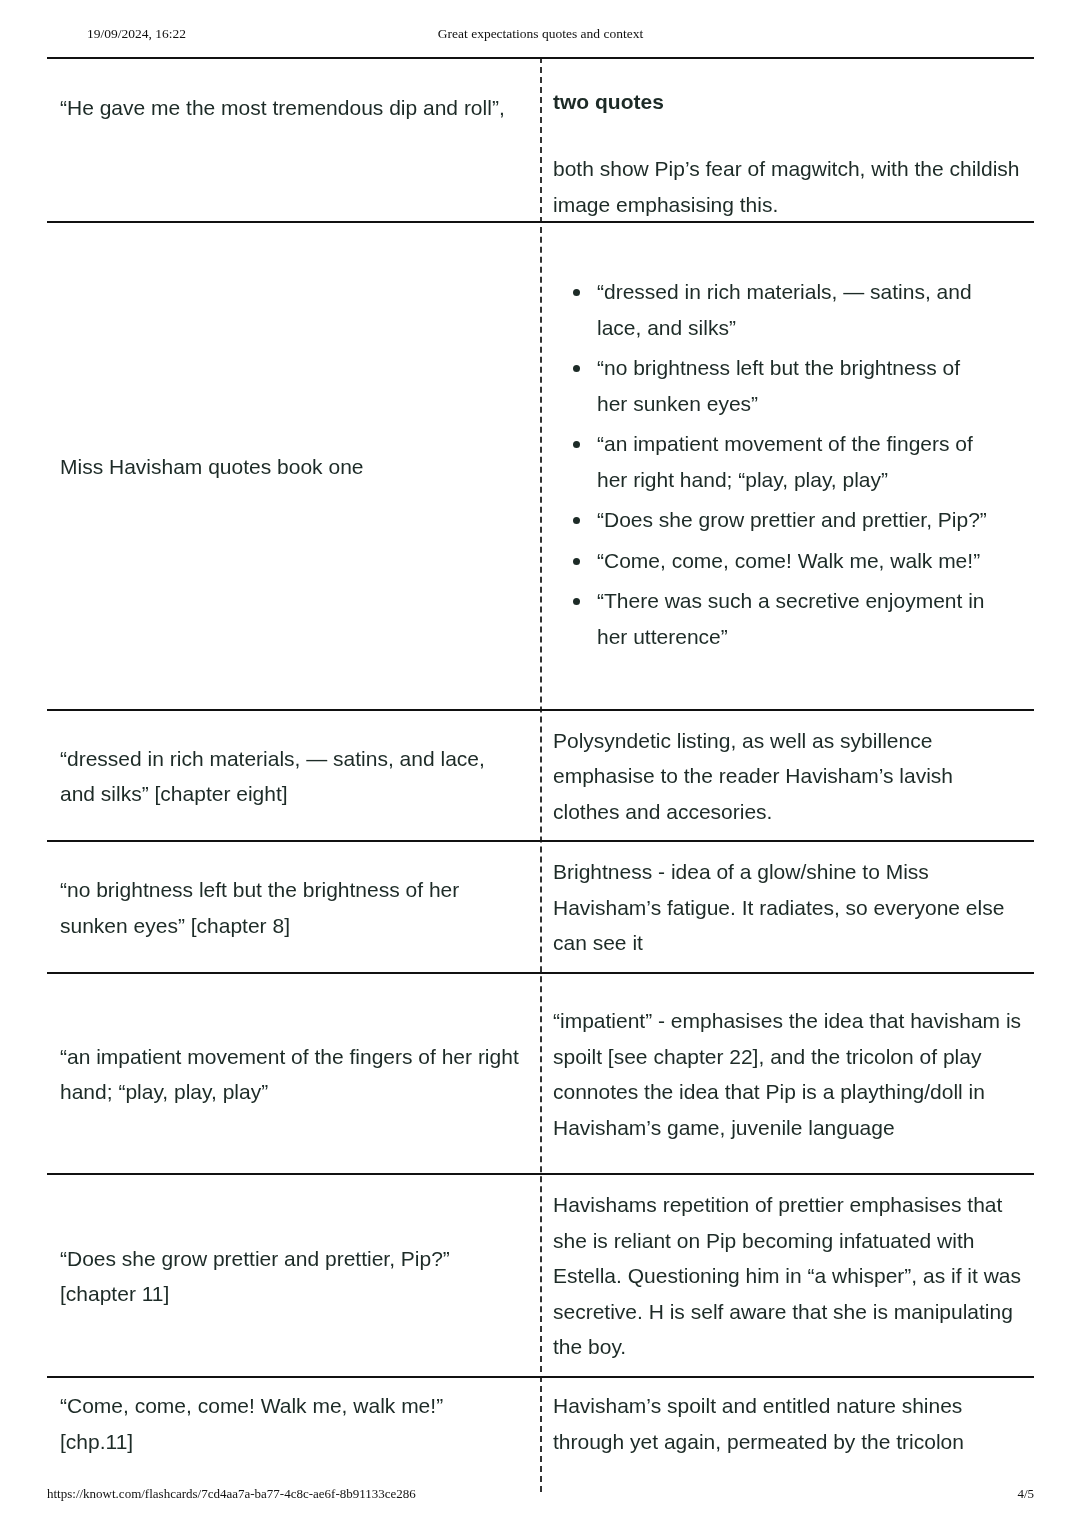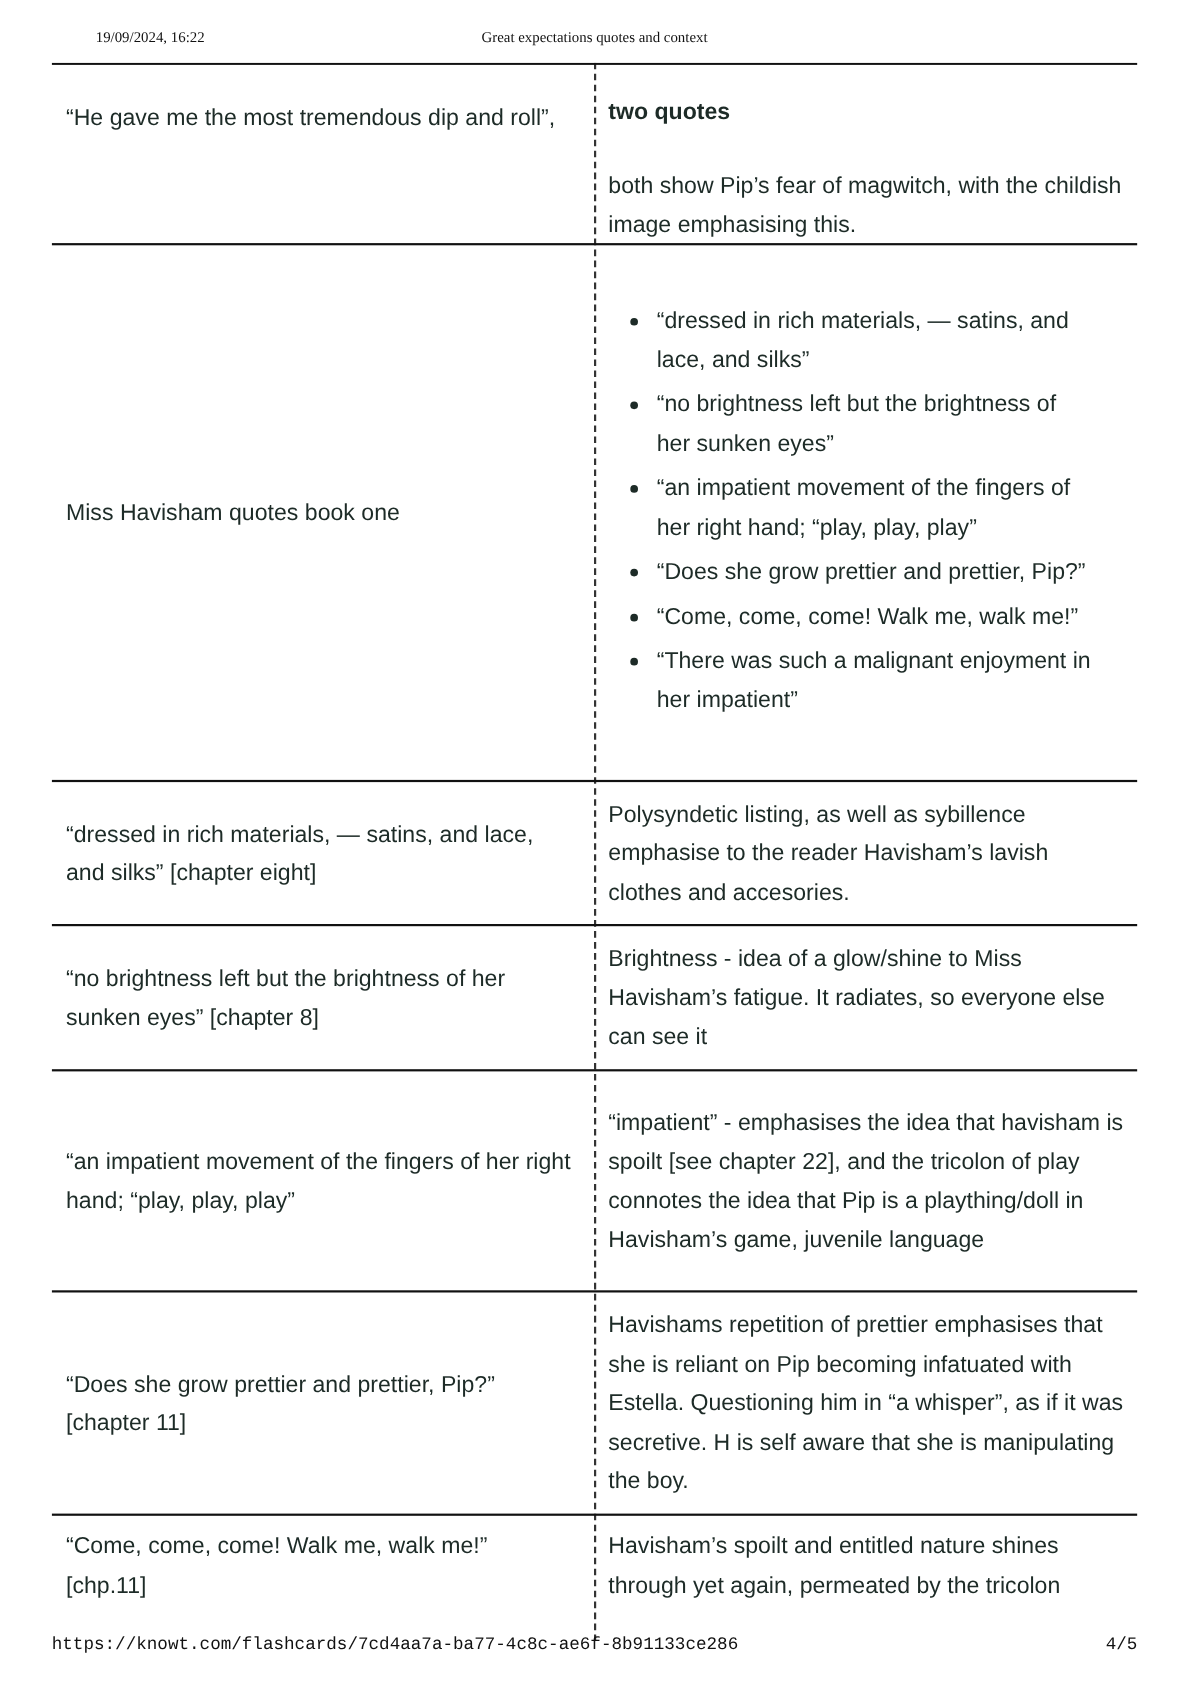--- a/index.html
+++ b/index.html
@@ -2,21 +2,21 @@
 <html><head>
   <meta charset="utf-8">
   <style>
     html, body { margin: 0; padding: 0; background: #ffffff; }
     body { width: 1080px; height: 1528px; position: relative; overflow: hidden; color: #1d2b27; }
     .print-header { position: absolute; left: 47px; right: 46px; top: 26px; height: 18px;
       font-family: "Liberation Serif", "DejaVu Serif", serif; font-size: 13.5px; color: #111; }
     .print-header .date { position: absolute; left: 0; top: 0; margin-left: 40px; }
     .print-header .title { position: absolute; left: 0; right: 0; top: 0; text-align: center; }
     .print-footer { position: absolute; left: 47px; right: 46px; top: 1486px; height: 18px;
-      font-family: Liberation Mono, monospace; font-size: 16px; color: #111; }
+      font-family: Liberation Serif, serif; font-size: 13px; color: #111; }
     .print-footer .url { position: absolute; left: 0; top: 0; }
     .print-footer .page { position: absolute; right: 0; top: 0; }
     .table { position: absolute; left: 47px; top: 57px; width: 987px; height: 1435px; overflow: hidden; }
     .divider { position: absolute; left: 493px; top: 0; bottom: 0; width: 0; border-left: 2px dashed #333; }
     .row { position: absolute; left: 0; width: 987px; border-top: 2.5px solid #111; box-sizing: border-box; }
     .cell { position: absolute; top: 0; bottom: 0; display: flex; flex-direction: column; justify-content: center;
       font-family: "Liberation Sans", "DejaVu Sans", sans-serif; font-size: 21px; line-height: 35.5px; color: #1d2b27; }
     .cell.left { left: 13px; width: 460px; }
     .cell.right { left: 506px; width: 470px; }
     .cell.top { justify-content: flex-start; }
@@ -52,21 +52,21 @@
     <div class="cell left">
       <span>Miss Havisham quotes book one</span>
     </div>
     <div class="cell right" style="width:440px;">
       <ul>
         <li>“dressed in rich materials, — satins, and lace, and silks”</li>
         <li>“no brightness left but the brightness of her sunken eyes”</li>
         <li>“an impatient movement of the fingers of her right hand; “play, play, play”</li>
         <li>“Does she grow prettier and prettier, Pip?”</li>
         <li>“Come, come, come! Walk me, walk me!”</li>
-        <li>“There was such a malignant enjoyment in her impatient”</li>
+        <li>“There was such a secretive enjoyment in her utterence”</li>
       </ul>
     </div>
   </div>
 
   <div class="row" style="top:652px; height:132px;">
     <div class="cell left">
       <span>“dressed in rich materials, — satins, and lace, and silks” [chapter eight]</span>
     </div>
     <div class="cell right">
       <span>Polysyndetic listing, as well as sybillence emphasise to the reader Havisham’s lavish clothes and accesories.</span>

